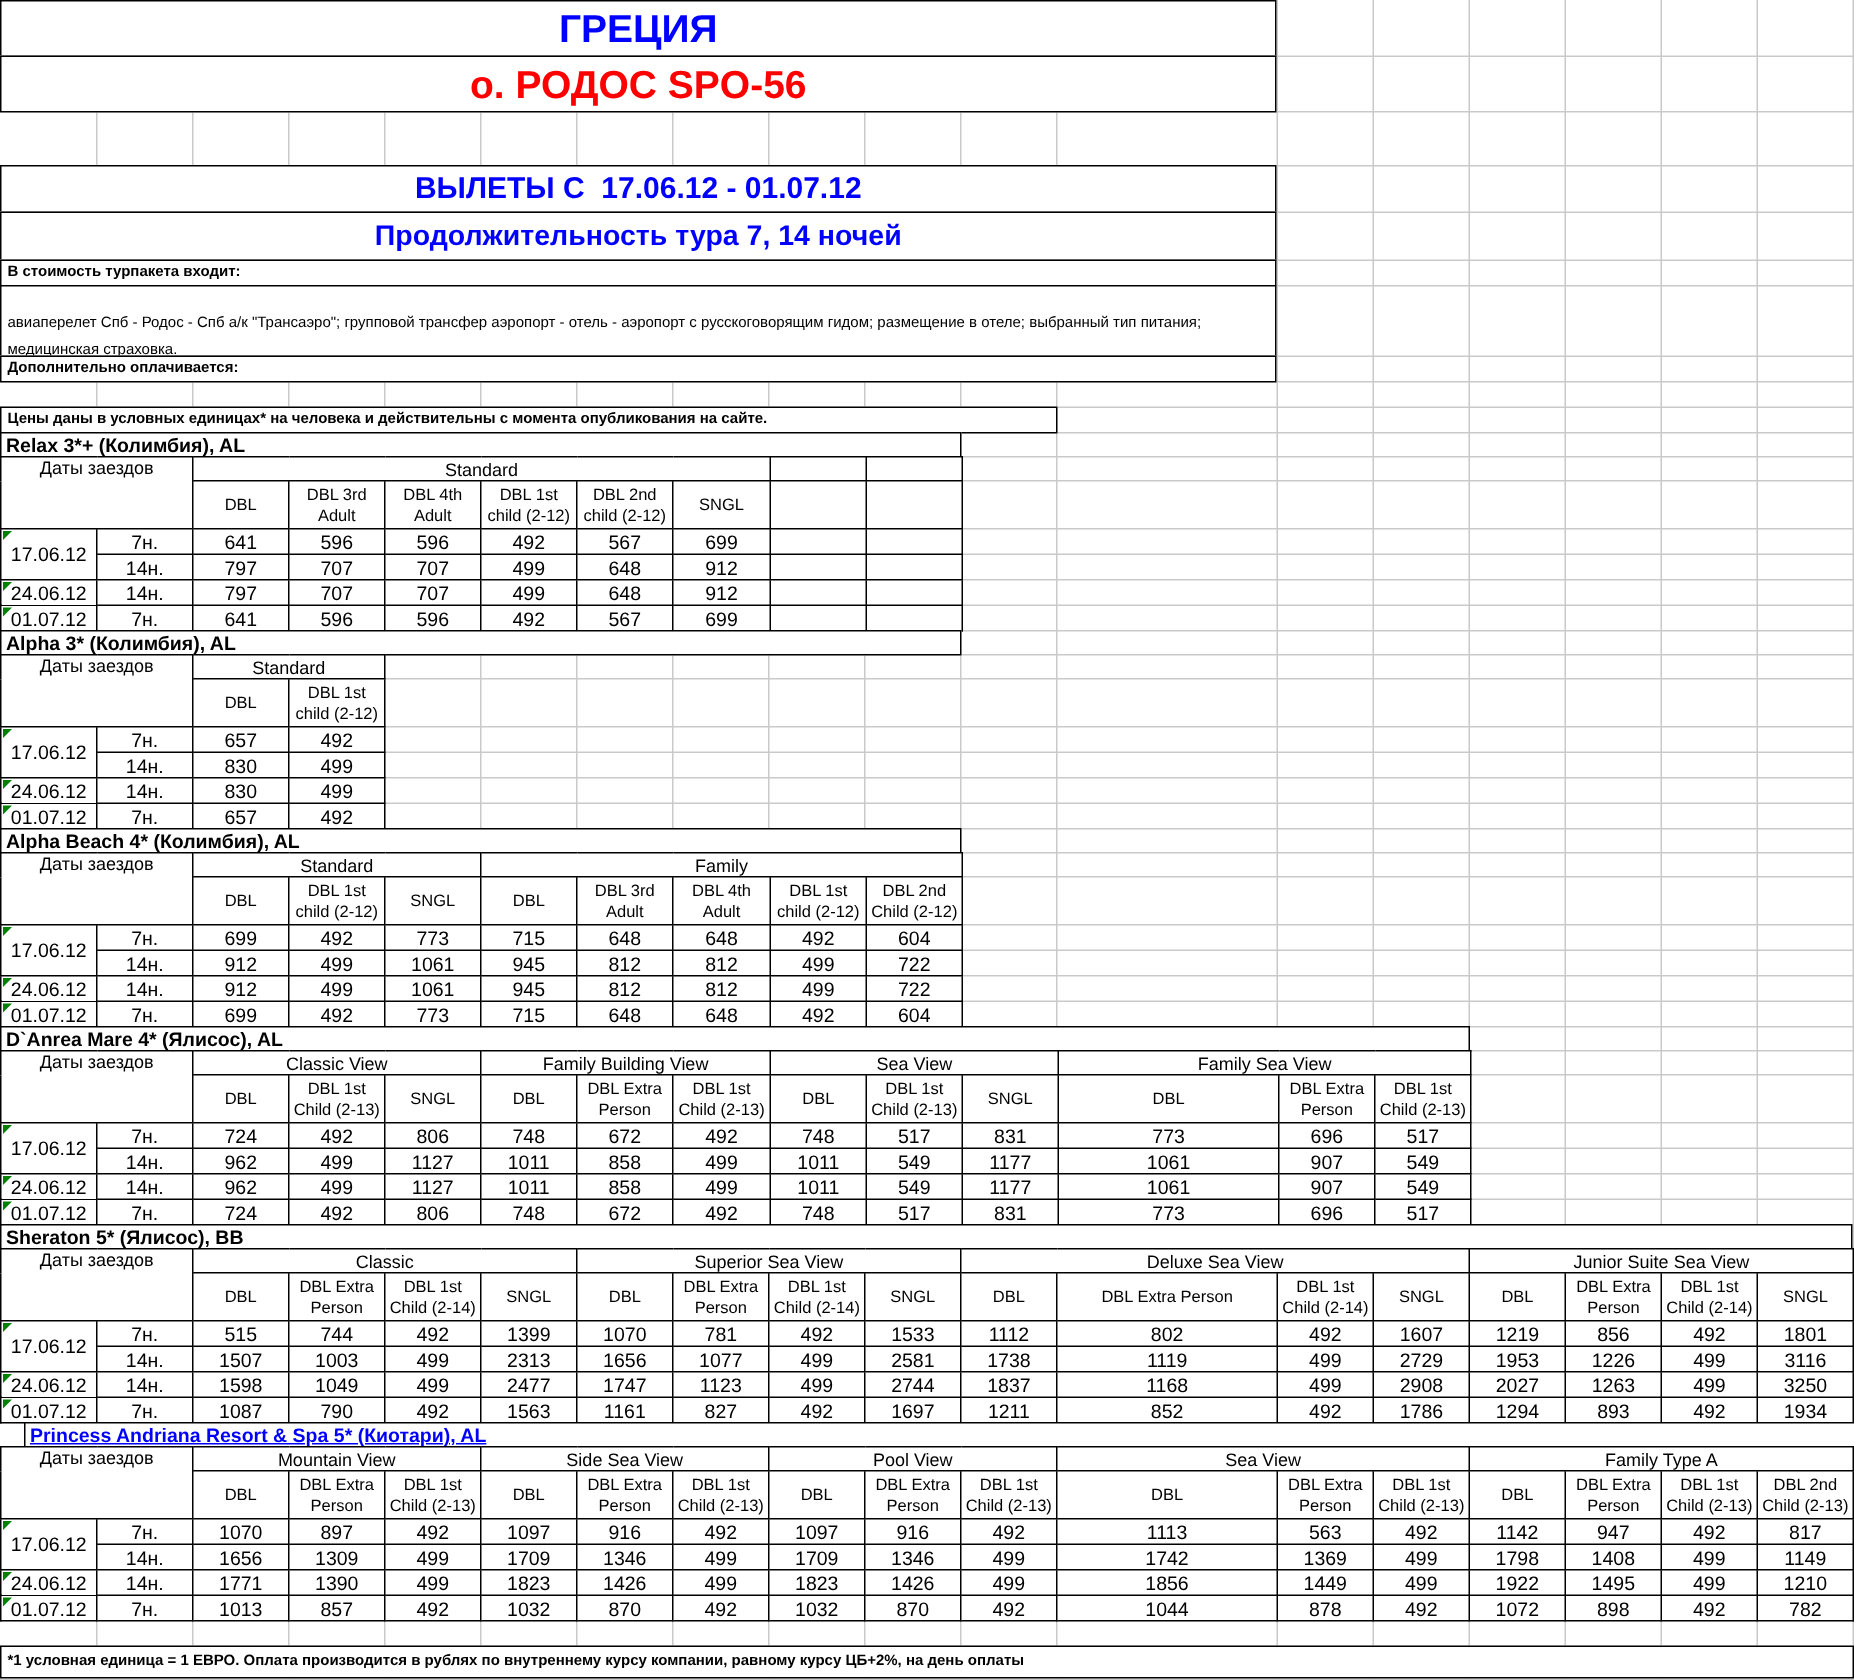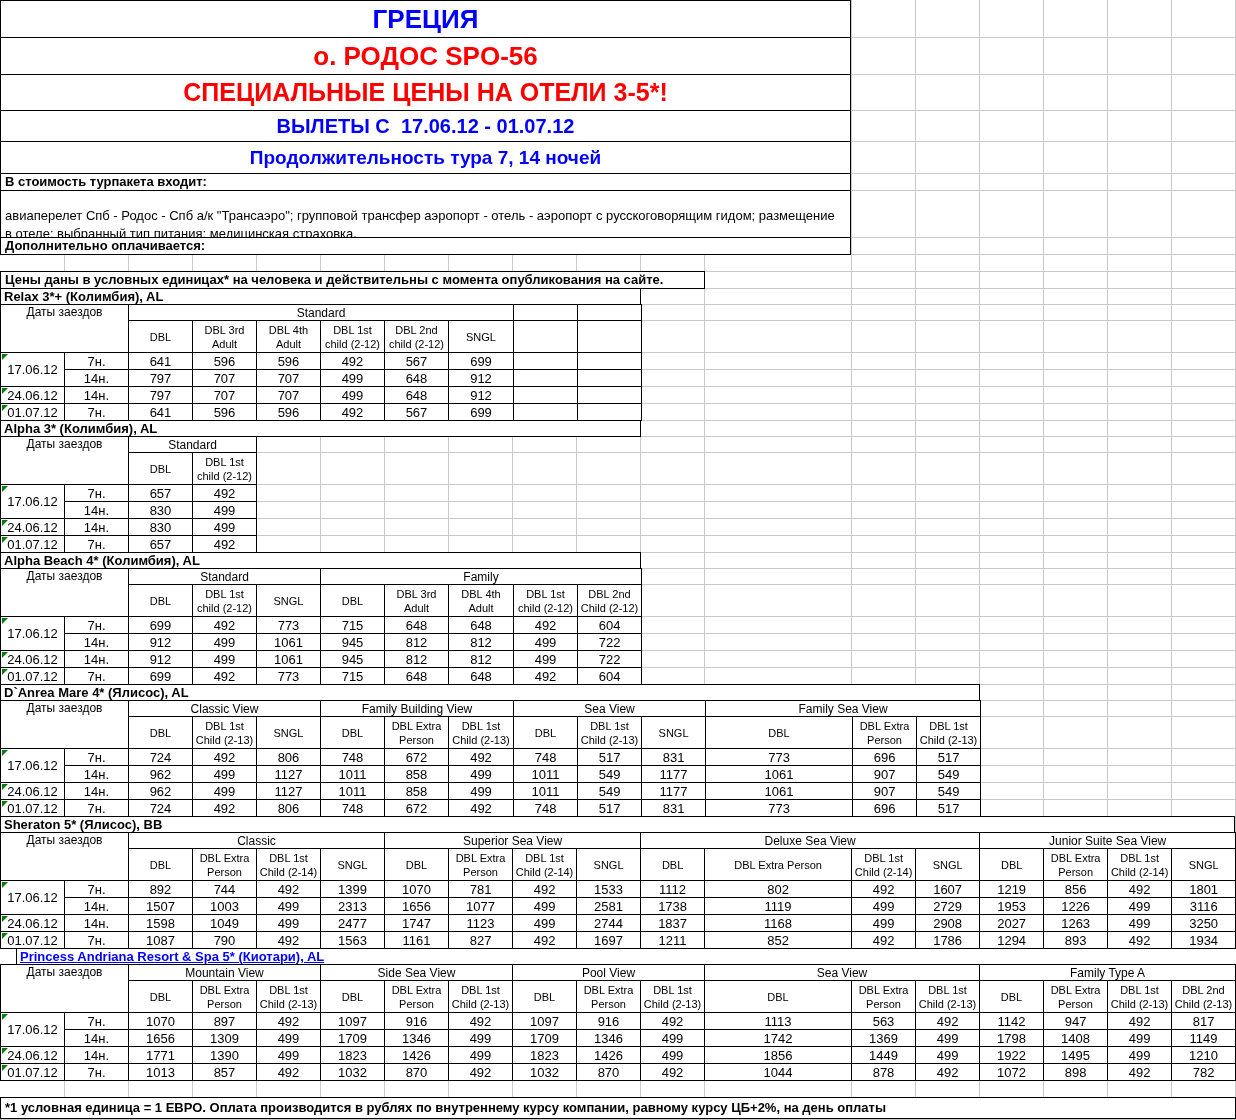--- a/index.html
+++ b/index.html
@@ -17,21 +17,21 @@
   .gl-v { position:absolute; top:0; height:1119px; width:1px; background:#c9c9c9; z-index:1; }
 
   
   .trow {
     position:absolute; left:0; width:851px; background:#fff; border:1px solid #000;
     display:flex; align-items:center; justify-content:center;
     font-weight:bold; white-space:pre; z-index:2;
   }
   .irow {
     position:absolute; left:0; width:851px; background:#fff; border:1px solid #000;
-    font-size:13px; display:flex; align-items:center; padding-left:4px; z-index:2;
+    font-size:10px; display:flex; align-items:center; padding-left:4px; z-index:2;
     line-height:18px;
   }
   .irow.bold { font-weight:bold; }
   .wraprow { align-items:flex-start; padding-top:16px; padding-right:6px; }
 
   
   .htitle {
     position:absolute; background:#fff; border:1px solid #000; z-index:2;
     font-weight:bold; font-size:13px; display:flex; align-items:center; padding-left:3px;
   }
@@ -129,21 +129,20 @@
       <div class="gl-h" style="top: 964px;"></div>
       <div class="gl-h" style="top: 980px;"></div>
       <div class="gl-h" style="top: 1012px;"></div>
       <div class="gl-h" style="top: 1029px;"></div>
       <div class="gl-h" style="top: 1046px;"></div>
       <div class="gl-h" style="top: 1063px;"></div>
     </div>
 
   <div class="trow" style="top:0;height:38px;font-size:26px;color:#0000ff">ГРЕЦИЯ</div>
   <div class="trow" style="top:37px;height:38px;font-size:26px;color:#ff0000">о. РОДОС SPO-56</div>
-  <div class="trow" style="top:74px;height:37px;font-size:25px;color:#ff0000">СПЕЦИАЛЬНЫЕ ЦЕНЫ НА ОТЕЛИ 3-5*!</div>
   <div class="trow" style="top:110px;height:32px;font-size:20px;color:#0000ff">ВЫЛЕТЫ С  17.06.12 - 01.07.12</div>
   <div class="trow" style="top:141px;height:33px;font-size:19px;color:#0000ff">Продолжительность тура 7, 14 ночей</div>
 
   <div class="irow bold" style="top:173px;height:18px">В стоимость турпакета входит:</div>
   <div class="irow wraprow" style="top:190px;height:48px">авиаперелет Спб - Родос - Спб а/к "Трансаэро"; групповой трансфер аэропорт - отель - аэропорт с русскоговорящим гидом; размещение в отеле; выбранный тип питания; медицинская страховка.</div>
   <div class="irow bold" style="top:237px;height:18px">Дополнительно оплачивается:</div>
   <div class="irow bold" style="top:271px;height:18px;width:705px">Цены даны в условных единицах* на человека и действительны с момента опубликования на сайте.</div>
 
   <div id="tables">
       <div class="htitle" style="left: 0px; top: 288px; width: 641px; height: 17px;">Relax 3*+ (Колимбия), AL</div>
@@ -529,21 +528,21 @@
 Person</th>
             <th>DBL 1st
 Child (2-14)</th>
             <th>SNGL</th>
           </tr>
         </thead>
         <tbody>
           <tr>
             <td class="date-td" rowspan="2"><span class="tri"></span><span>17.06.12</span></td>
             <td>7н.</td>
-            <td>892</td>
+            <td>515</td>
             <td>744</td>
             <td>492</td>
             <td>1399</td>
             <td>1070</td>
             <td>781</td>
             <td>492</td>
             <td>1533</td>
             <td>1112</td>
             <td>802</td>
             <td>492</td>

